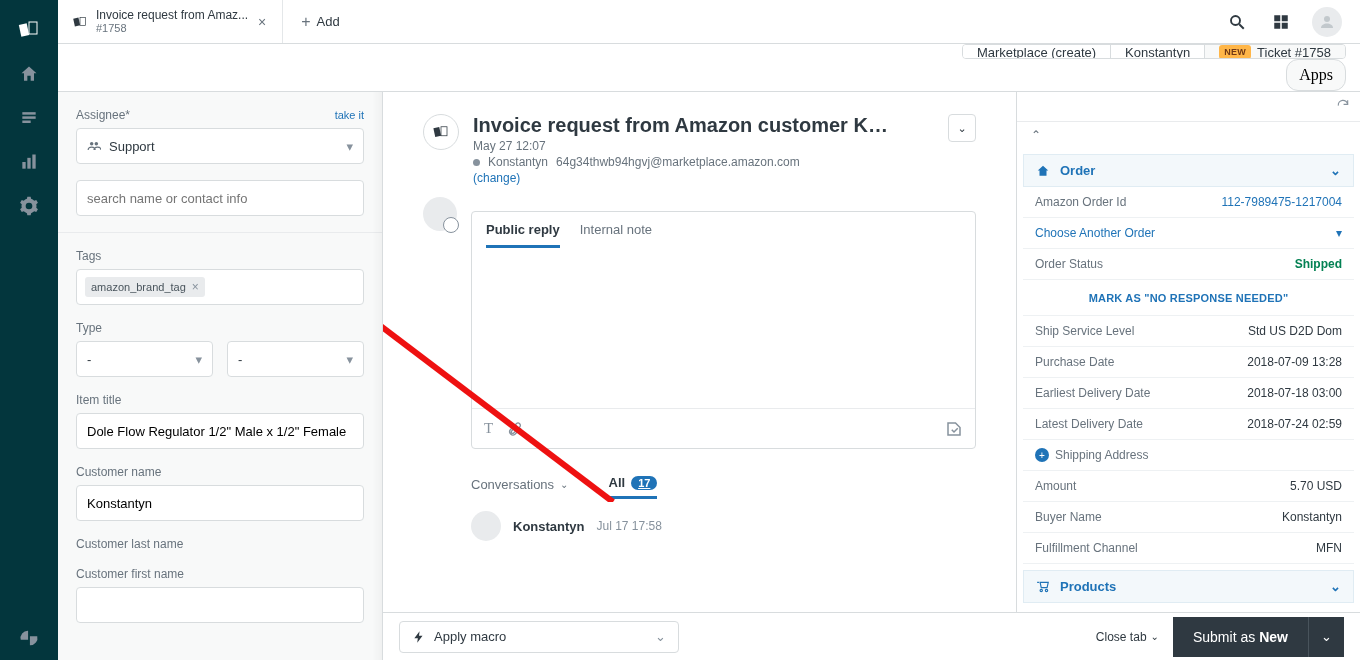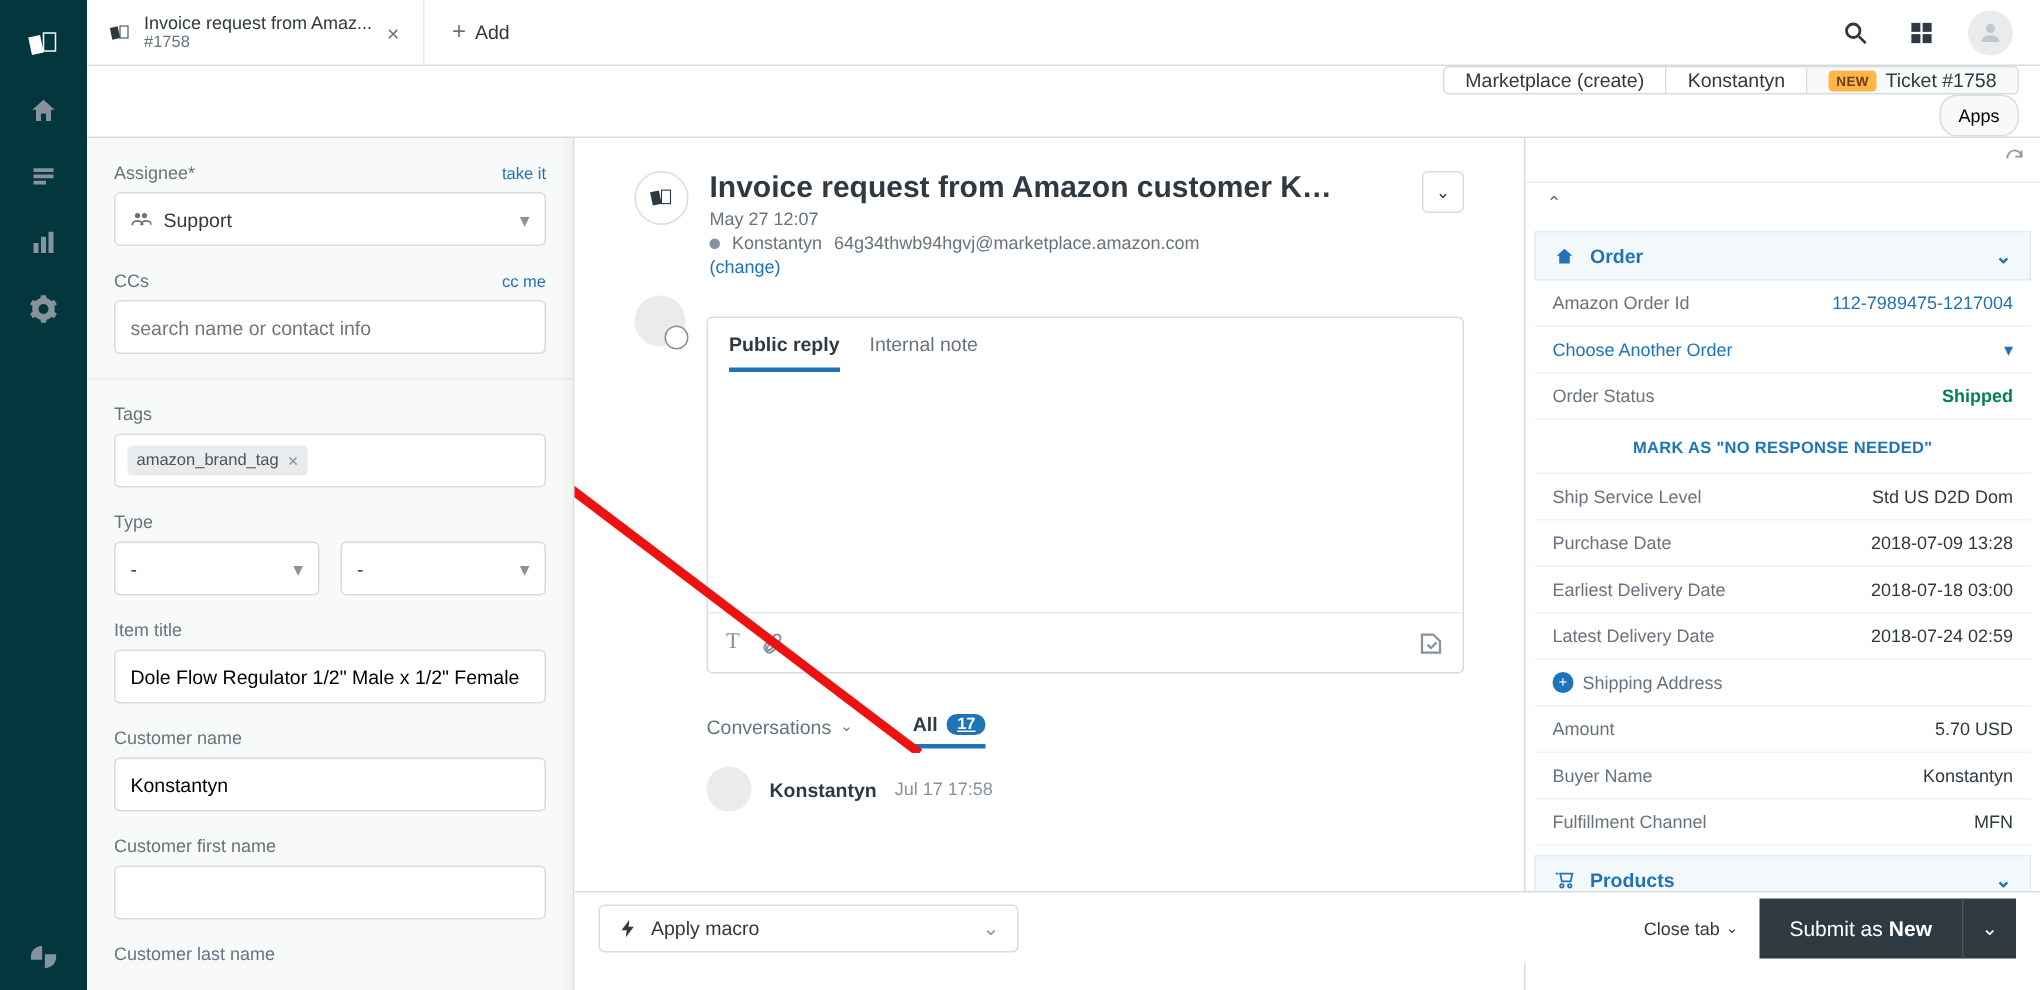--- a/index.html
+++ b/index.html
@@ -29,21 +29,21 @@
 .topbar-right .icon-btn { width: 26px; height: 26px; display:flex;align-items:center;justify-content:center; cursor:pointer; color:#2f3941; }
 .avatar-circle { width: 30px; height: 30px; border-radius: 50%; background: #e9ebed; display:flex;align-items:center;justify-content:center; }
 
 
 .crumbbar { height: 48px; border-bottom: 1px solid #d8dcde; display:flex; align-items:flex-end; padding: 0 14px; gap:0;flex-direction:column; }
 .crumbwrap { display:flex; border: 1px solid #d8dcde; border-radius: 4px; overflow:hidden;}
 .crumbwrap .crumb { padding: 7px 14px; border-right: 1px solid #d8dcde; font-size: 13px; color:#2f3941; display:flex; align-items:center; gap:6px; cursor:pointer; background:#fff;}
 .crumbwrap .crumb:last-child { border-right: none; }
 .crumbwrap .crumb.active { background: #f8f9f9; }
 .badge-new { background: #ffb648; color:#703815; font-size: 9px; font-weight:700; padding: 2px 5px; border-radius: 3px; letter-spacing: 0.3px;}
-.crumbbar .apps-btn { margin-left:auto; border:1px solid #d8dcde; background:#f8f9f9; border-radius:12px; padding: 6px 12px; font-size:12px; cursor:pointer;}
+.crumbbar .apps-btn { margin-left:auto; border:1px solid #d8dcde; background:#f8f9f9; border-radius:12px; padding: 6px 12px; font-size:16px; cursor:pointer;font-family:Liberation Serif, serif;}
 
 
 .body3 { flex:1; display:flex; min-height:0; }
 .col-left { width: 325px; background:#f8f9f9; border-right:1px solid #d8dcde; position:relative; display:flex;}
 .col-left-scroll { flex:1; overflow-y:auto; padding: 16px 18px 80px 18px; }
 .col-left::after { content:""; position:absolute; right:0; top:0; width:10px; height:100%; background: linear-gradient(to right, transparent, rgba(0,0,0,0.03)); pointer-events:none;}
 .form-label { display:flex; justify-content:space-between; align-items:baseline; font-size:12px; color:#68737d; margin-bottom:6px; }
 .form-label .linkish { color:#1f73b7; cursor:pointer; font-size:11px; }
 .field { background:#fff; border:1px solid #d8dcde; border-radius:4px; height:36px; display:flex; align-items:center; padding: 12px 10px; font-size:13px; color:#2f3941; width:100%; }
 .field input { border:none; outline:none; width:100%; font-size:13px; background:transparent;}
@@ -250,24 +250,20 @@
                     <circle cx="16" cy="8" r="3"></circle>
                     <path d="M2 19c0-3 3-5 6-5s6 2 6 5M12 19c0-3 3-5 6-5s6 2 6 5" fill="none" stroke="#68737d" stroke-width="2"></path>
                   </svg>
                 <span>Support</span>
               </span>
               <span class="caret">▾</span>
             </div>
           </div>
 
           <div class="form-group">
-            <div class="form-label">
-              <span>CCs</span>
-              <span class="linkish">cc me</span>
-            </div>
             <div class="field">
               <input placeholder="search name or contact info" style="">
             </div>
           </div>
 
           <hr class="hr-sep">
 
           <div class="form-group">
             <div class="form-label">
                 <span>Tags</span>
@@ -314,31 +310,31 @@
             <div class="form-label">
                 <span>Customer name</span>
               </div>
             <div class="field">
               <input value="Konstantyn" style="">
             </div>
           </div>
 
           <div class="form-group">
             <div class="form-label">
+                <span>Customer last name</span>
+              </div>
+          </div>
+
+          <div class="form-group">
+            <div class="form-label">
                 <span>Customer first name</span>
               </div>
             <div class="field">
               <input value="" style="">
             </div>
-          </div>
-
-          <div class="form-group">
-            <div class="form-label">
-                <span>Customer last name</span>
-              </div>
           </div>
         </div>
       </div>
 
       <div class="col-center">
         <div class="center-scroll" style="position:relative;">
           <div class="convo-header">
             <div class="convo-avatar">
               <svg width="18" height="18" viewBox="0 0 24 24">
                   <g fill="#2f3941">
@@ -490,21 +486,21 @@
             <svg width="14" height="14" viewBox="0 0 24 24" fill="#1f73b7">
                 <path d="M7 4h14l-2 9H9L7 4zM5 4H2m7 16a2 2 0 100-4 2 2 0 000 4zm9 0a2 2 0 100-4 2 2 0 000 4z" fill="none" stroke="#1f73b7" stroke-width="2"></path>
               </svg>
             <span>Products</span>
             <span class="chev" style="color:#1f73b7;">⌄</span>
           </div>
         </div>
       </div>
     </div>
 
-    <div class="footer" style="margin-left:325px; position:absolute; bottom:18px; left:58px; right:0;">
+    <div class="footer" style="margin-left:325px; position:absolute; bottom:0; left:58px; right:0;">
       <div class="macro-btn">
         <span class="macro-left">
           <svg width="14" height="14" viewBox="0 0 24 24" fill="#2f3941">
               <path d="M13 2L4 14h6l-1 8 9-12h-6z"></path>
             </svg>
           <span>Apply macro</span>
         </span>
         <span style="color:#87929d;">⌄</span>
       </div>
       <div class="spacer"></div>

